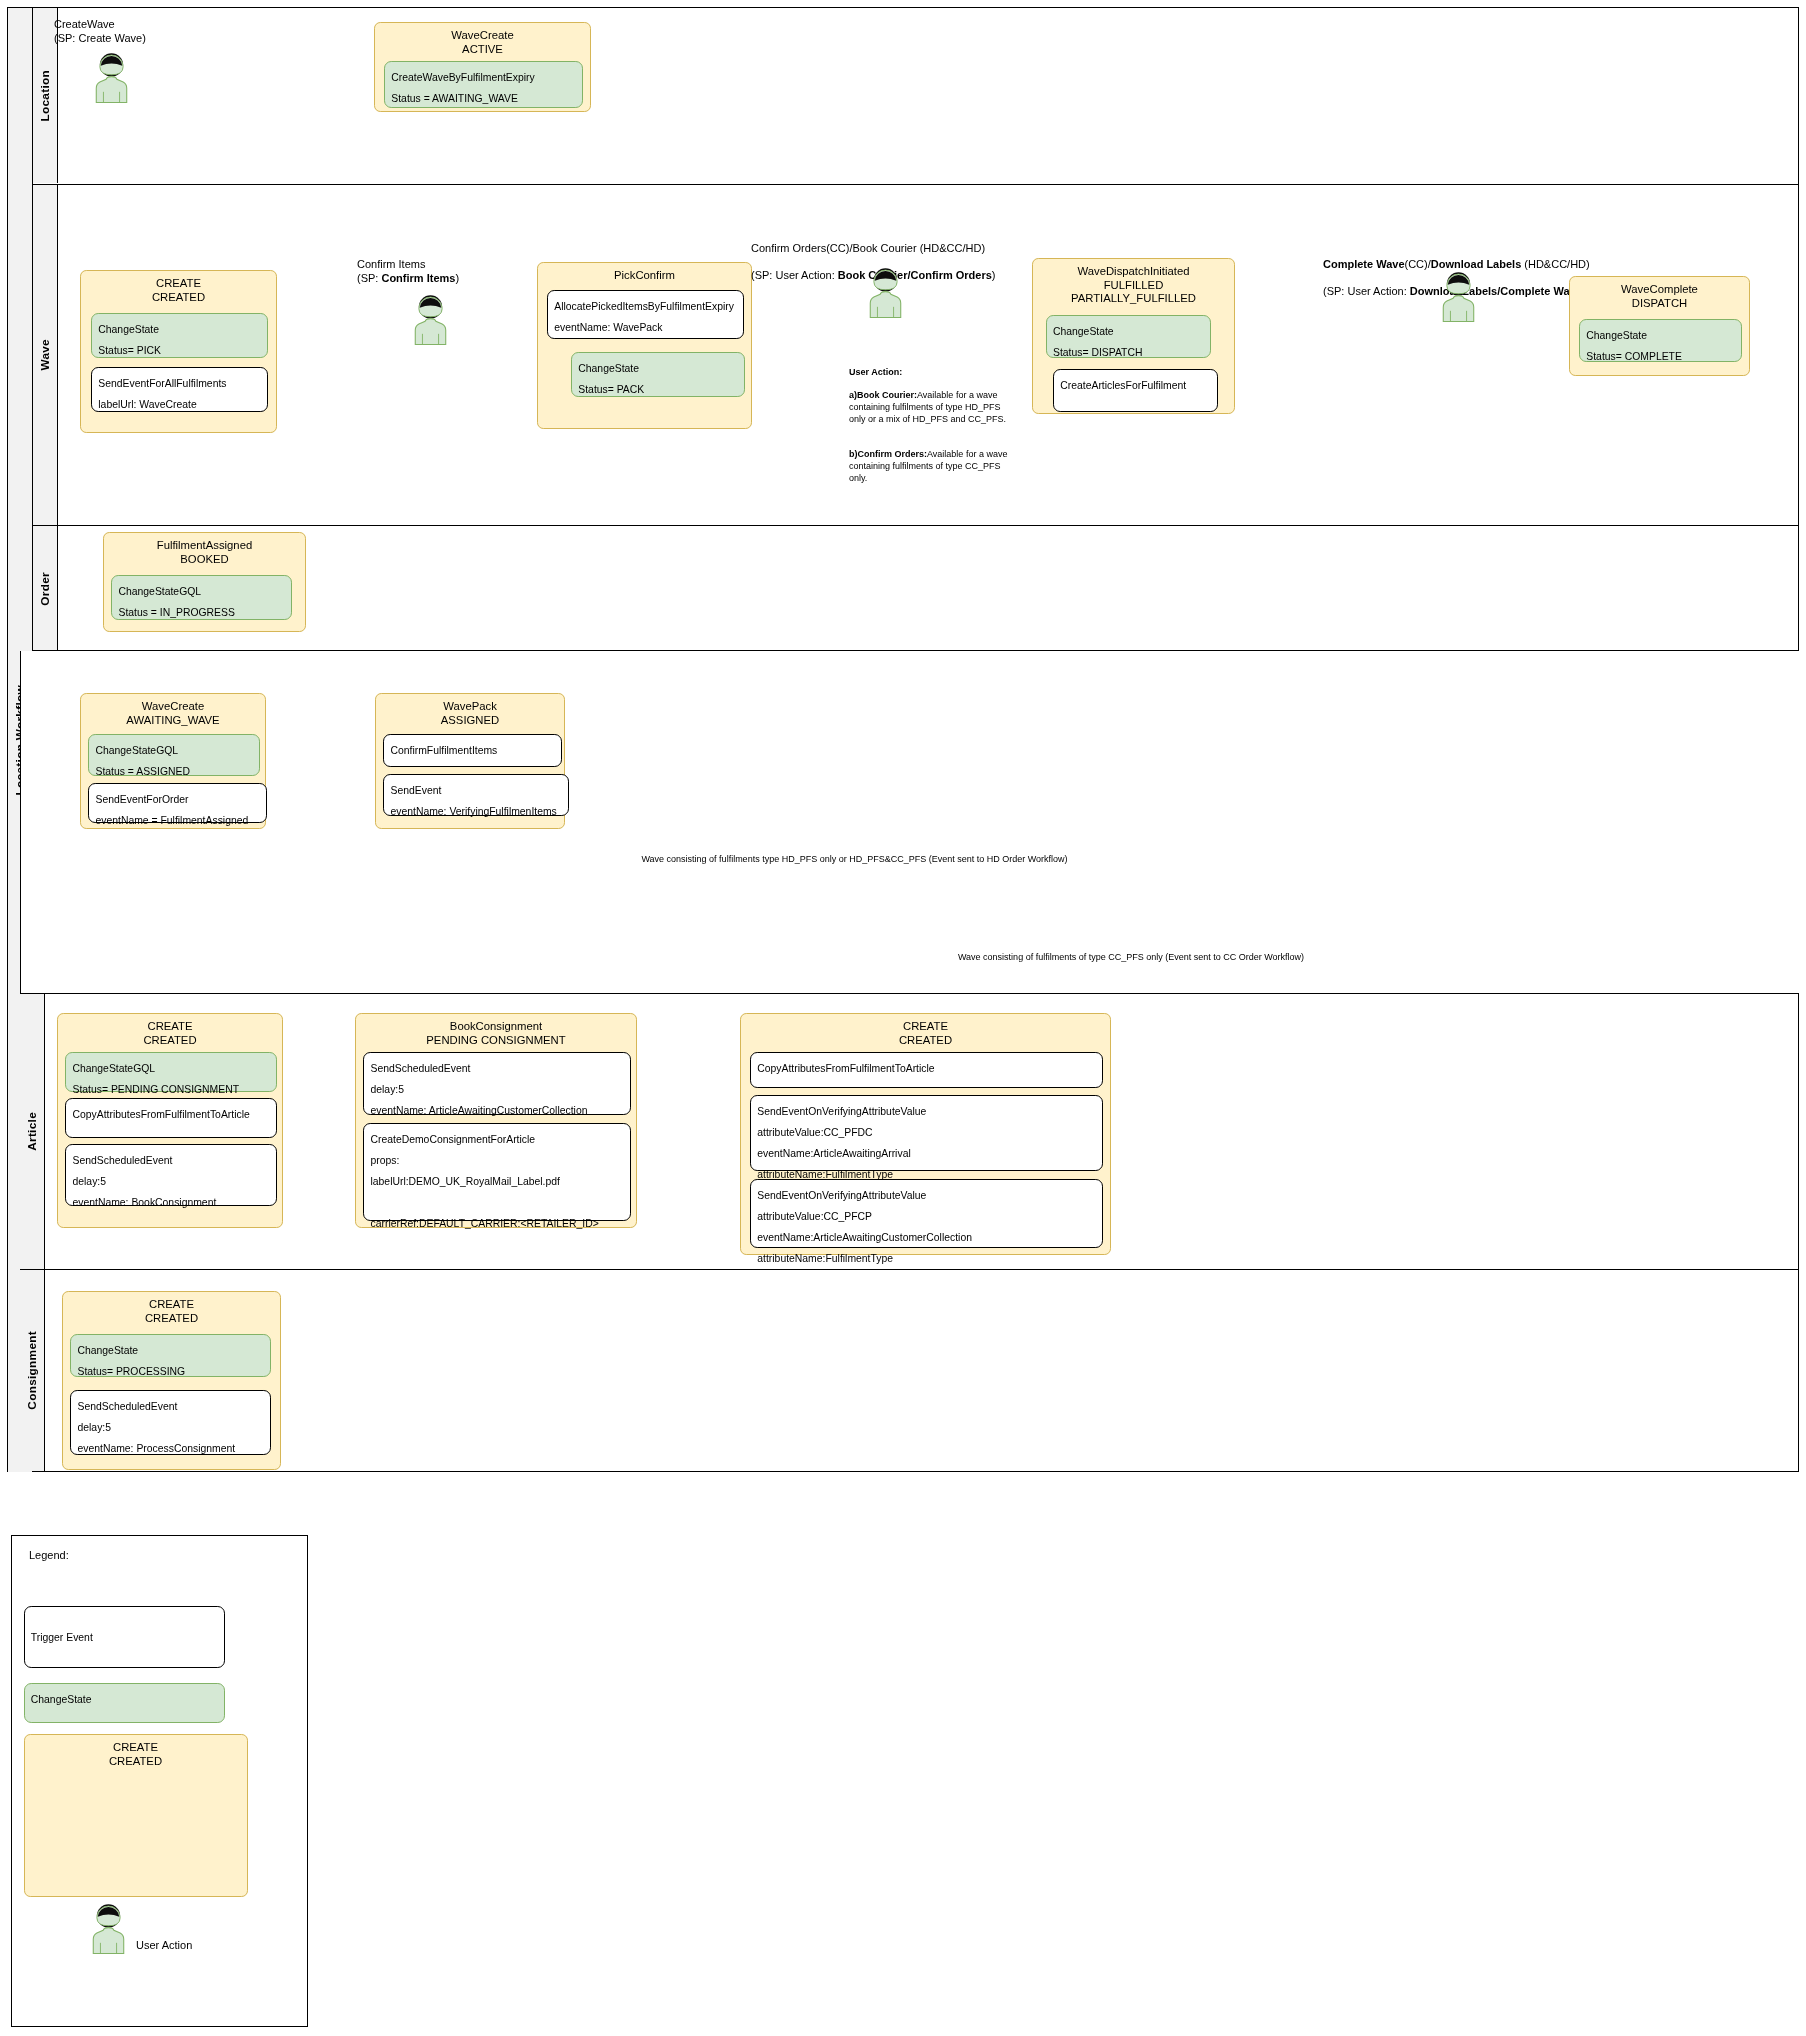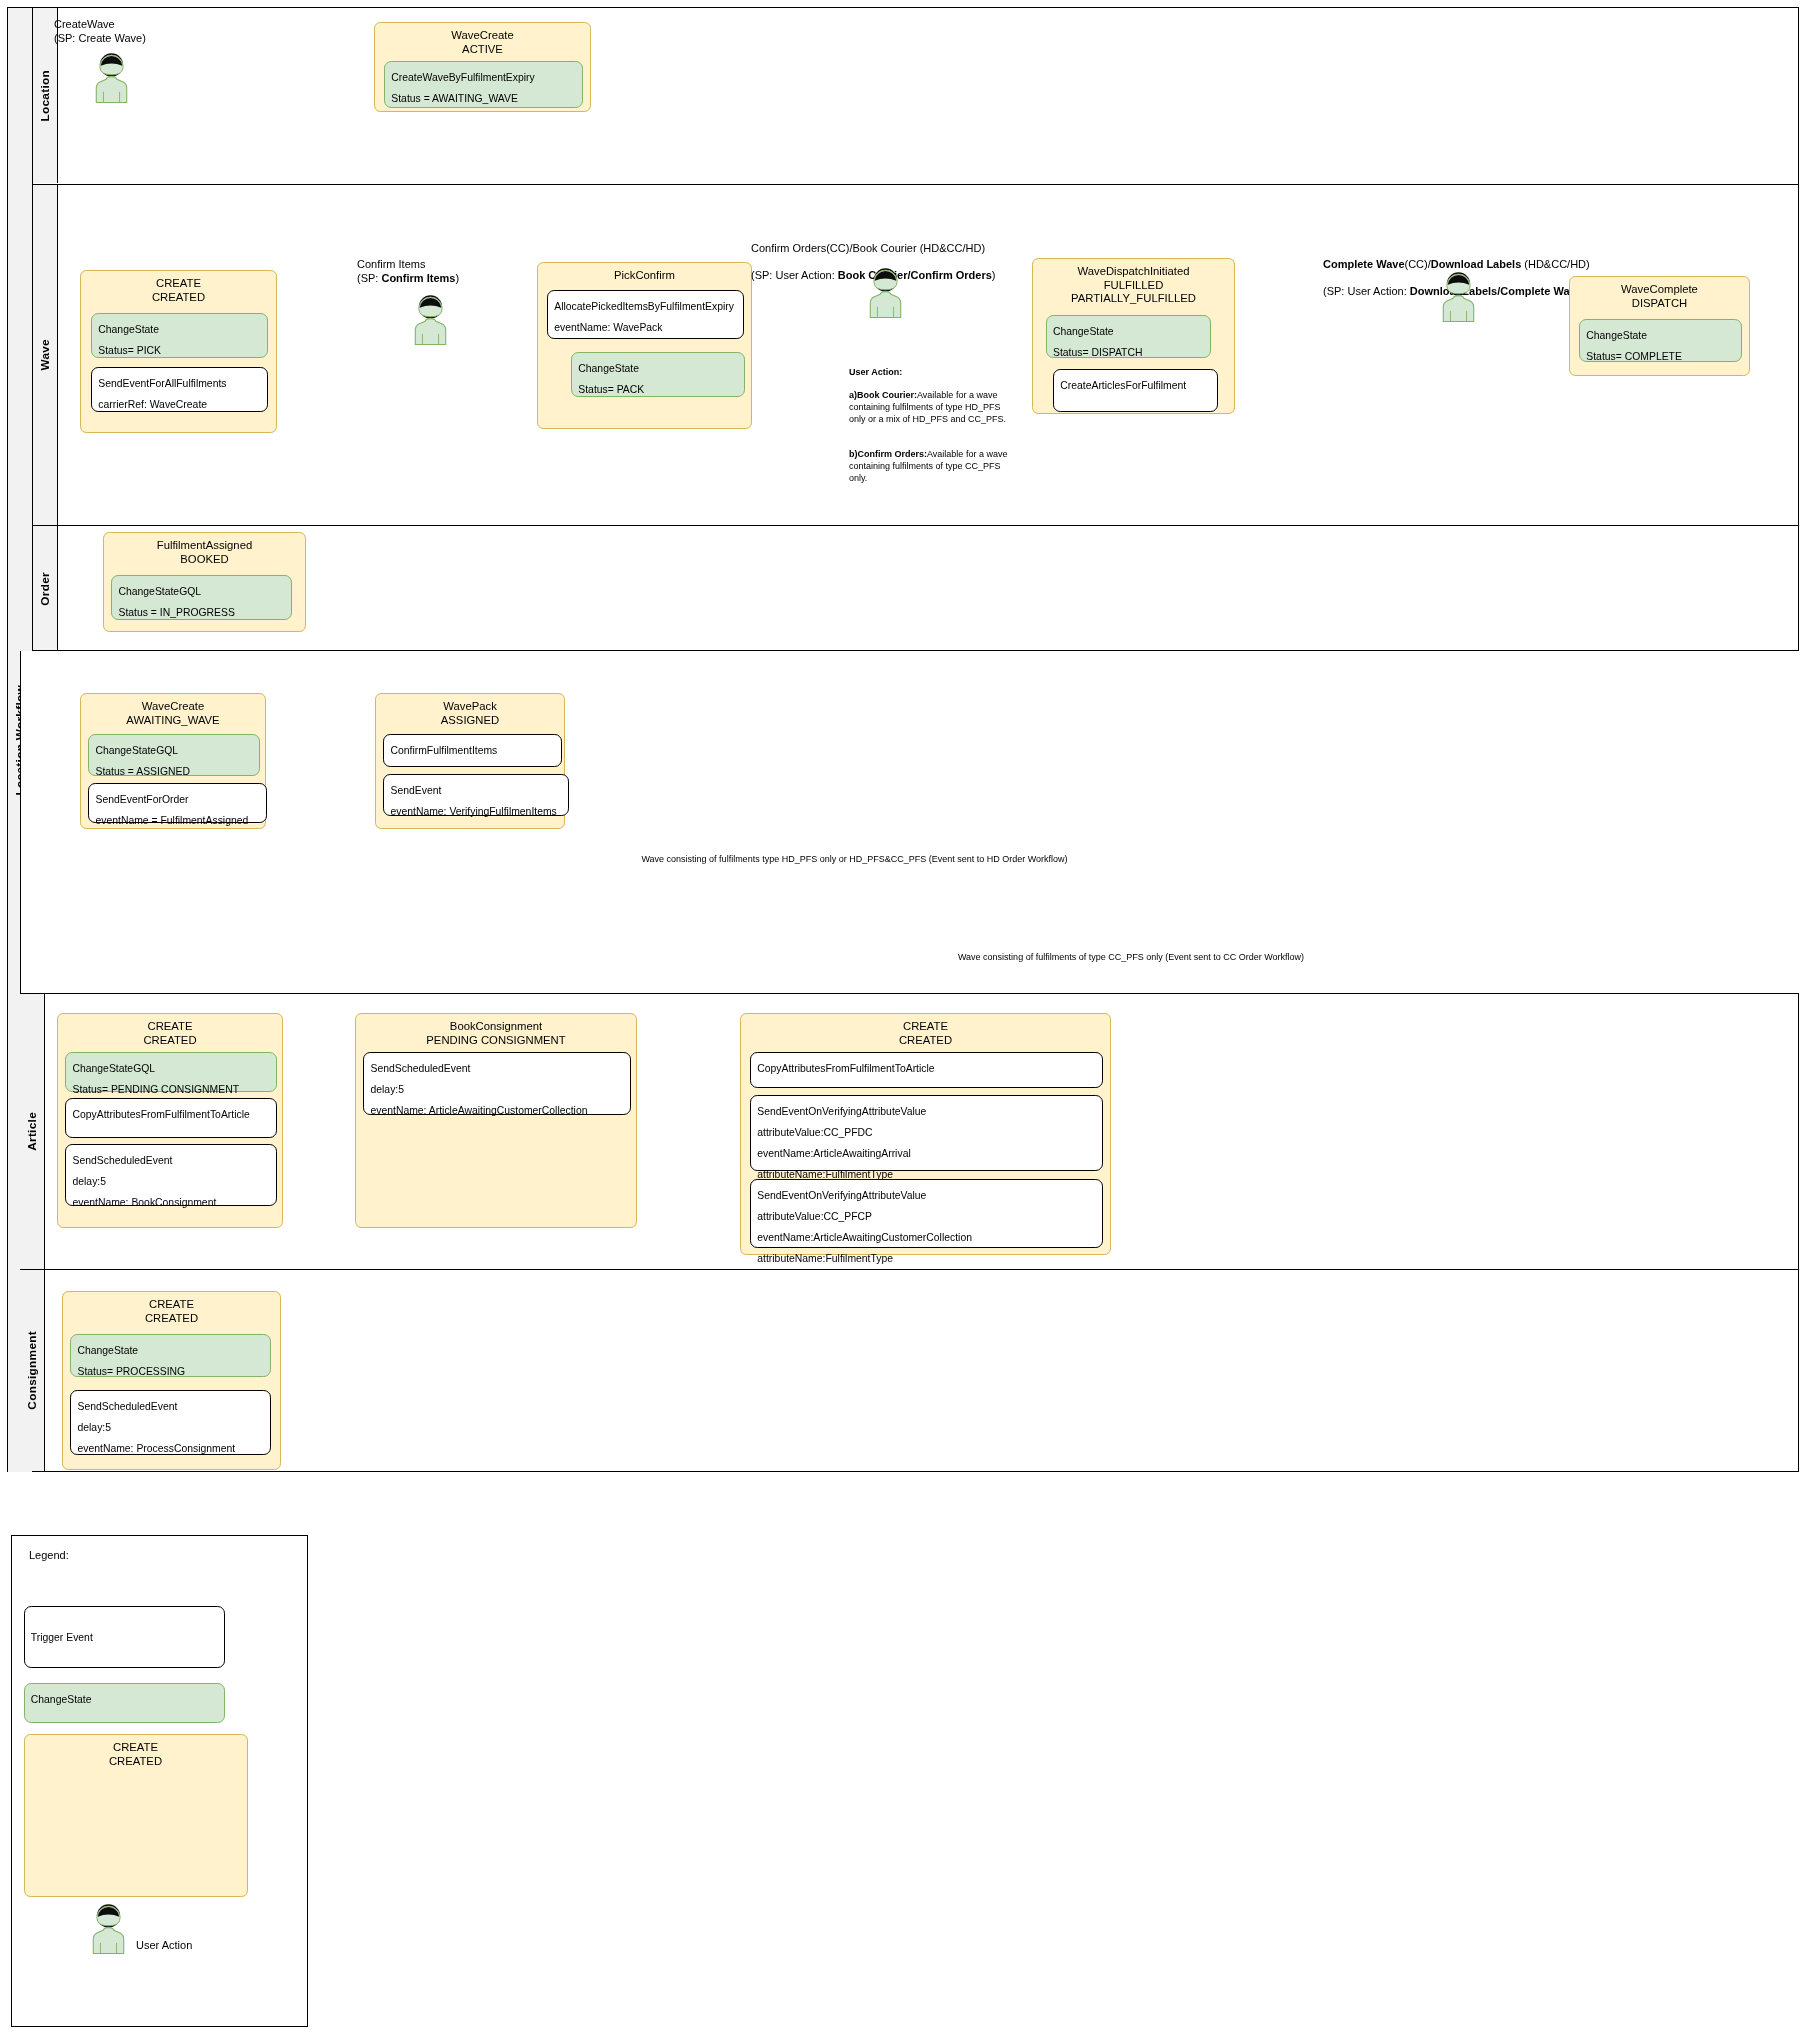--- a/index.html
+++ b/index.html
@@ -195,21 +195,21 @@
     <div class="chip green" style="left:9px; top:38px; width:199px; height:47px;">CreateWaveByFulfilmentExpiry
 Status = AWAITING_WAVE</div>
   </div>
 
   <div class="state" style="left:80px; top:270px; width:197px; height:163px;">
     <div class="state-title">CREATE
 CREATED</div>
     <div class="chip green" style="left:10px; top:42px; width:177px; height:45px;">ChangeState
 Status= PICK</div>
     <div class="chip white" style="left:10px; top:96px; width:177px; height:45px;">SendEventForAllFulfilments
-carrierRef: WaveCreate</div>
+labelUrl: WaveCreate</div>
   </div>
 
   <div class="label center" style="left:357px; top:258px; width:145px;"><span>Confirm Items
 (SP: </span><b>Confirm Items</b><span>)</span></div>
 
   <div class="actor" style="left:409px; top:294px;">
     <svg viewBox="0 0 48 56" width="43" height="51">
       <ellipse cx="24" cy="14" rx="13" ry="13" fill="#0d0d0d"></ellipse>
       <path d="M11 16 a13 13 0 0 1 26 0 q0 9 -13 9 q-13 0 -13 -9 z" fill="#d5e8d4" stroke="#82b366" stroke-width="1"></path>
       <path d="M24 4 a12 12 0 0 1 12 11 q-12 -5 -24 0 a12 12 0 0 1 12 -11 z" fill="#0d0d0d"></path>
@@ -322,20 +322,25 @@
 delay:5
 eventName: BookConsignment</div>
   </div>
 
   <div class="state" style="left:355px; top:1013px; width:282px; height:215px;">
     <div class="state-title">BookConsignment
 PENDING CONSIGNMENT</div>
     <div class="chip white" style="left:7.2px; top:38px; width:268px; height:63px;">SendScheduledEvent
 delay:5
 eventName: ArticleAwaitingCustomerCollection</div>
+    <div class="chip white" style="left:7.2px; top:109px; width:268px; height:98px;">CreateDemoConsignmentForArticle
+props:
+labelUrl:DEMO_UK_RoyalMail_Label.pdf
+
+carrierRef:DEFAULT_CARRIER:&lt;RETAILER_ID&gt;</div>
   </div>
 
   <div class="state" style="left:740px; top:1013px; width:371px; height:242px;">
     <div class="state-title">CREATE
 CREATED</div>
     <div class="chip white" style="left:9px; top:38px; width:353px; height:36px;">CopyAttributesFromFulfilmentToArticle</div>
     <div class="chip white" style="left:9px; top:81px; width:353px; height:76px;">SendEventOnVerifyingAttributeValue
 attributeValue:CC_PFDC
 eventName:ArticleAwaitingArrival
 attributeName:FulfilmentType</div>

